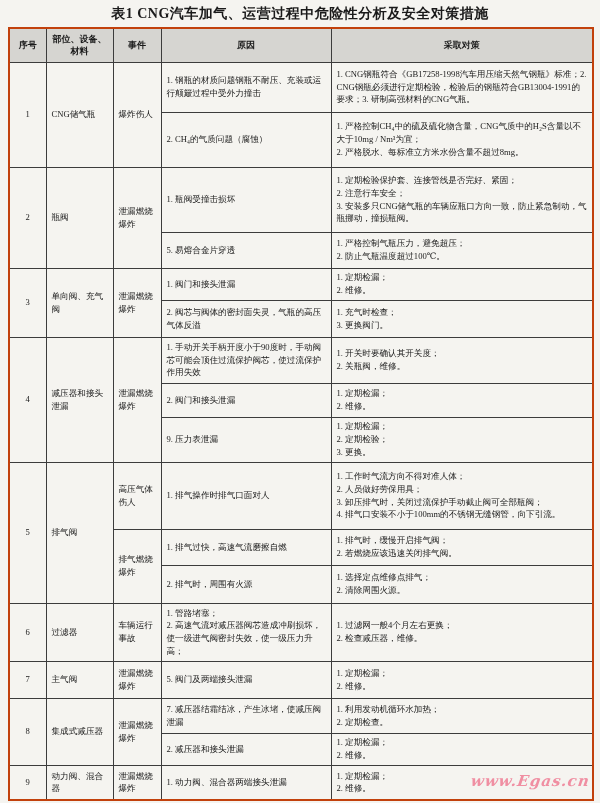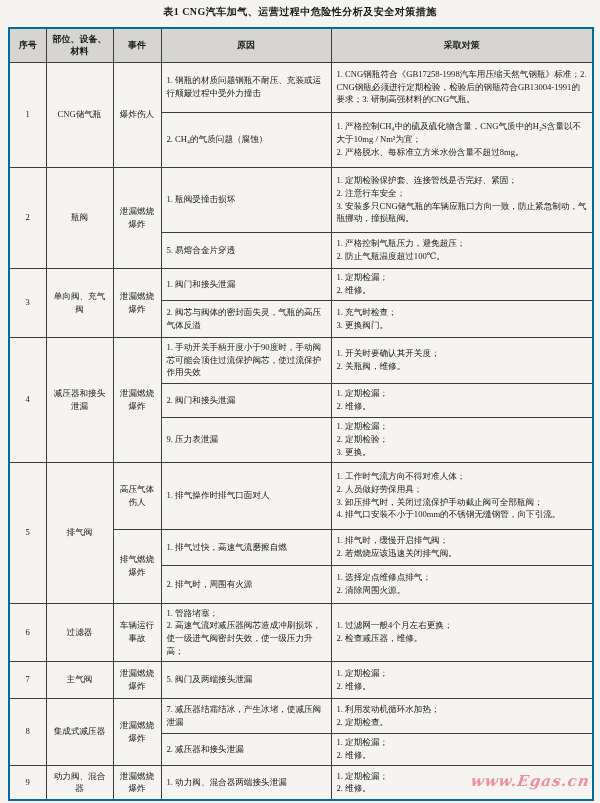--- a/index.html
+++ b/index.html
@@ -10,51 +10,51 @@
     color: #1a1a1a;
   }
   .page {
     position: relative;
     width: 600px; height: 803px;
     overflow: hidden;
   }
   .title {
     text-align: center;
     font-weight: bold;
-    font-size: 10px;
+    font-size: 14px;
     padding-top: 5px;
     height: 18px;
     letter-spacing: 0.5px;
   }
   table.hazard {
     border-collapse: collapse;
     table-layout: fixed;
     width: 584px;
     margin-left: 8px;
     margin-top: 4px;
-    border: 2px solid #0369a1;
+    border: 2px solid #c2410c;
   }
   th, td {
     border: 1px solid #3c3c3c;
     padding: 2px 5px;
     font-size: 8.6px;
     line-height: 1.48;
     vertical-align: middle;
     white-space: pre-line;
     overflow: hidden;
   }
   th {
     background: #d6d5d1;
     font-weight: bold;
     text-align: center;
     font-size: 9px;
     line-height: 1.35;
   }
   .c-no { text-align: center; }
-  .c-part, .c-event { text-align: center; }
+  .c-part, .c-event { text-align: left; }
   .c-cause, .c-measure { text-align: left; }
   .watermark {
     position: absolute;
     right: 10px;
     top: 772px;
     font-style: italic;
     font-weight: bold;
     font-size: 15px;
     color: rgba(238, 125, 148, 0.85);
     font-family: "DejaVu Serif", serif;

